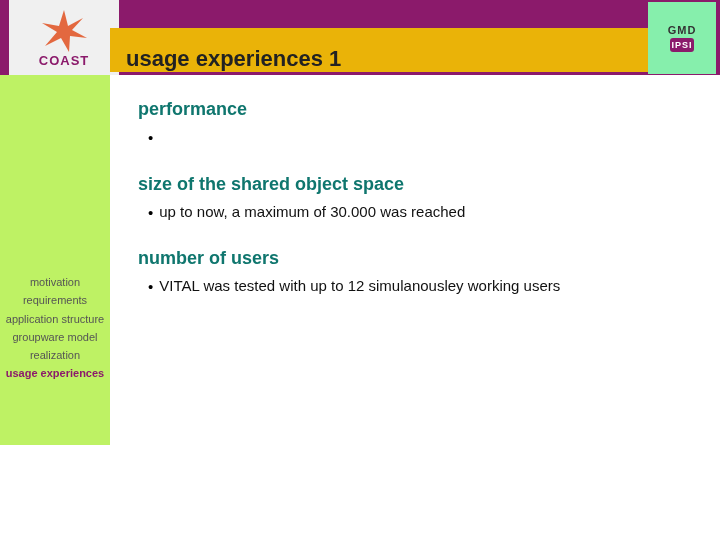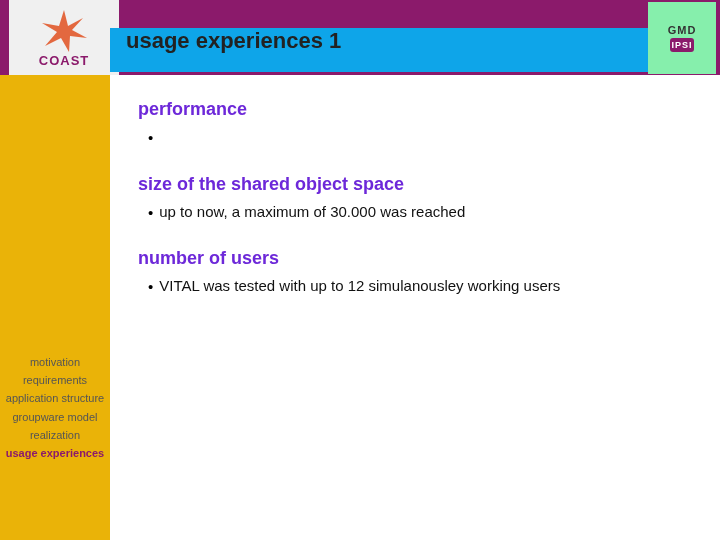--- a/index.html
+++ b/index.html
@@ -23,23 +23,23 @@
       background: #8B1A6B;
     }
 
     
     .title-bar {
       position: absolute;
       top: 28px;
       left: 110px;
       width: 560px;
       height: 44px;
-      background: #0ea5e9;
-      display: flex;
-      align-items: flex-start;
+      background: #eab308;
+      display: flex;
+      align-items: flex-end;
       padding-left: 16px;
     }
 
     .title-bar-text {
       font-size: 22px;
       font-weight: bold;
       color: #222;
     }
 
     
@@ -101,28 +101,27 @@
       border-radius: 3px;
       letter-spacing: 1px;
     }
 
     
     .sidebar {
       position: absolute;
       top: 75px;
       left: 0;
       width: 110px;
-      height: 465px;
-      background: #eab308;
+      height: 370px;
+      background: #bef264;
       display: flex;
       flex-direction: column;
       align-items: center;
       padding-top: 200px;
       gap: 4px;
-      justify-content: center;
     }
 
     .sidebar-item {
       font-size: 11px;
       color: #555;
       text-align: center;
       line-height: 1.3;
       cursor: pointer;
     }
 
@@ -142,21 +141,21 @@
       padding: 24px 28px;
     }
 
     .section {
       margin-bottom: 24px;
     }
 
     .section-title {
       font-size: 18px;
       font-weight: bold;
-      color: #6d28d9;
+      color: #0f766e;
       margin-bottom: 6px;
     }
 
     .section-body {
       font-size: 15px;
       color: #111;
       line-height: 1.5;
       padding-left: 10px;
     }
 

